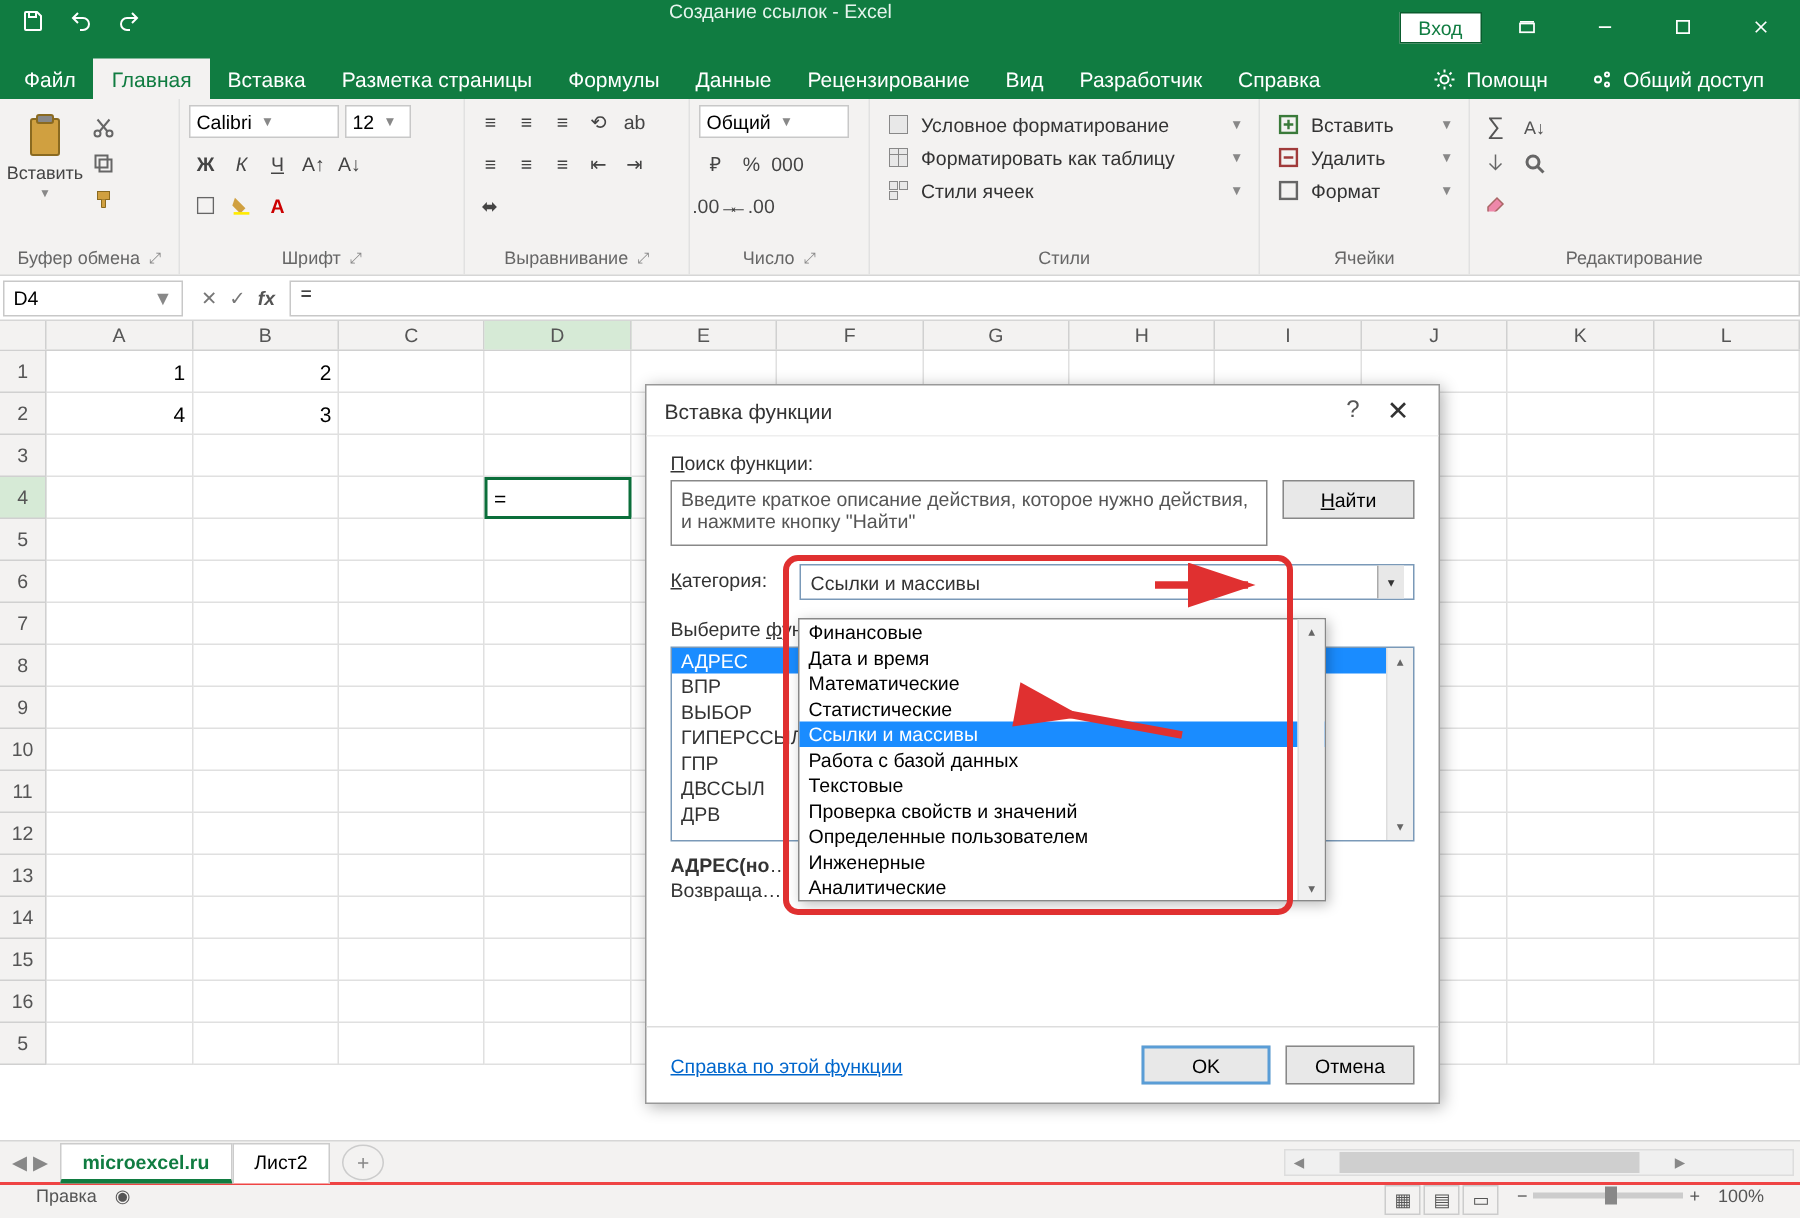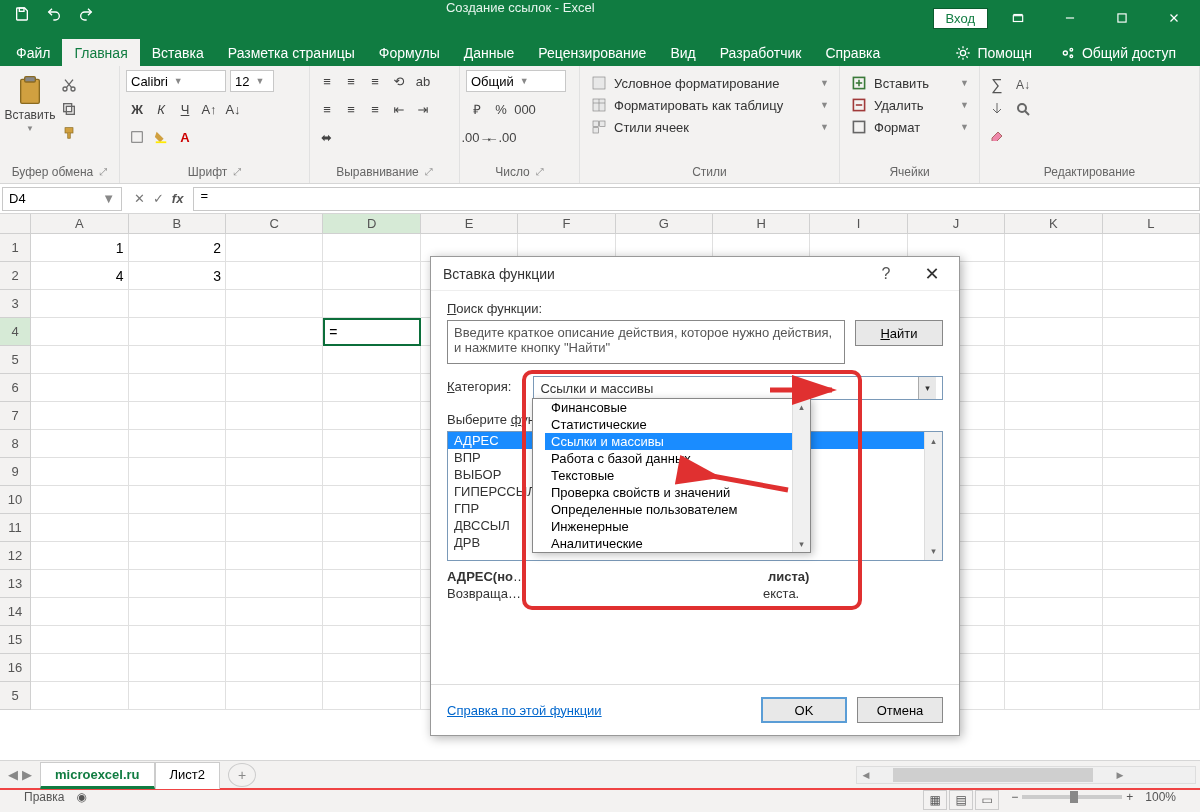--- a/index.html
+++ b/index.html
@@ -63,21 +63,21 @@
 .rows{}
 .row{display:flex;height:28px;}
 .rh{width:32px;background:#f3f2f1;border-right:1px solid #d0d0d0;border-bottom:1px solid #d0d0d0;text-align:center;font-size:13px;color:#555;line-height:28px;}
 .rh.sel{background:#d6ead6;}
 .cell{width:100px;border-right:1px solid #e0e0e0;border-bottom:1px solid #e0e0e0;padding:0 4px;font-size:14px;line-height:28px;text-align:right;}
 .cell.left{text-align:left;}
 .cell.active{border:2px solid #0b6e3a;line-height:24px;}
 
 
 .dialog{position:absolute;left:430px;top:256px;width:530px;height:480px;background:#fff;border:1px solid #999;box-shadow:2px 2px 10px rgba(0,0,0,0.3);display:flex;flex-direction:column;z-index:50;}
-.dlg-title{height:34px;display:flex;align-items:center;padding:0 12px;font-size:14px;color:#333;border-bottom:1px solid #eee;gap:16px;}
+.dlg-title{height:34px;display:flex;align-items:center;padding:0 12px;font-size:14px;color:#333;border-bottom:1px solid #eee;}
 .dlg-title .sp{flex:1;}
 .dlg-title .q{width:30px;text-align:center;font-size:16px;color:#555;}
 .dlg-title .x{width:30px;text-align:center;font-size:18px;color:#333;}
 .dlg-body{padding:10px 16px 0;flex:1;display:flex;flex-direction:column;font-size:13px;color:#333;position:relative;}
 .lbl{margin-bottom:4px;}
 .lbl u{text-decoration:underline;}
 .search-row{display:flex;gap:10px;align-items:flex-start;}
 .search-box{flex:1;border:1px solid #888;height:44px;padding:4px 6px;font-size:13px;color:#555;margin-bottom:12px;}
 .find-btn{width:88px;height:26px;border:1px solid #888;background:#e8e8e8;font-size:13px;margin-top:0;}
 .cat-row{display:flex;align-items:center;gap:22px;margin-bottom:12px;}
@@ -91,21 +91,21 @@
 .fn-list .sb .dn{position:absolute;bottom:0;width:100%;}
 .fn-sig{margin-top:8px;font-weight:bold;font-size:13px;}
 .fn-desc{font-size:13px;margin-top:2px;}
 .dlg-footer{padding:12px 16px;display:flex;align-items:center;border-top:1px solid #ddd;margin-top:auto;}
 .dlg-footer .help{color:#0066cc;text-decoration:underline;font-size:13px;}
 .dlg-footer .sp{flex:1;}
 .dlg-footer button{width:86px;height:26px;margin-left:10px;font-size:13px;border:1px solid #888;background:#e8e8e8;}
 .dlg-footer button.primary{border:2px solid #5a9dd6;}
 
 
-.dropdown{position:absolute;left:532px;top:398px;width:279px;border:1px solid #888;background:#fff;box-shadow:2px 2px 8px rgba(0,0,0,0.25);z-index:60;padding-left:12px;}
+.dropdown{position:absolute;left:532px;top:412px;width:352px;border:1px solid #888;background:#fff;box-shadow:2px 2px 8px rgba(0,0,0,0.25);z-index:60;}
 .dropdown .it{padding:1px 6px;font-size:13px;}
 .dropdown .it.sel{background:#1a8cff;color:#fff;}
 .dropdown .sb{position:absolute;right:0;top:0;width:18px;height:100%;background:#f0f0f0;border-left:1px solid #ddd;}
 .dropdown .sb .up,.dropdown .sb .dn{height:16px;display:flex;align-items:center;justify-content:center;font-size:9px;color:#666;}
 .dropdown .sb .dn{position:absolute;bottom:0;width:100%;}
 
 
 .redbox{position:absolute;border:4px solid #e03030;border-radius:10px;z-index:70;pointer-events:none;}
 
 
@@ -770,20 +770,22 @@
   <div class="dlg-footer">
     <span class="help">Справка по этой функции</span>
     <span class="sp"></span>
     <button class="primary">OK</button>
     <button>Отмена</button>
   </div>
 </div>
 
 <div class="dropdown" id="catdrop">
   <div class="it">Финансовые</div>
+    <div class="it">Дата и время</div>
+    <div class="it">Математические</div>
     <div class="it">Статистические</div>
     <div class="it sel">Ссылки и массивы</div>
     <div class="it">Работа с базой данных</div>
     <div class="it">Текстовые</div>
     <div class="it">Проверка свойств и значений</div>
     <div class="it">Определенные пользователем</div>
     <div class="it">Инженерные</div>
     <div class="it">Аналитические</div>
     <div class="sb">
       <div class="up">▴</div>

